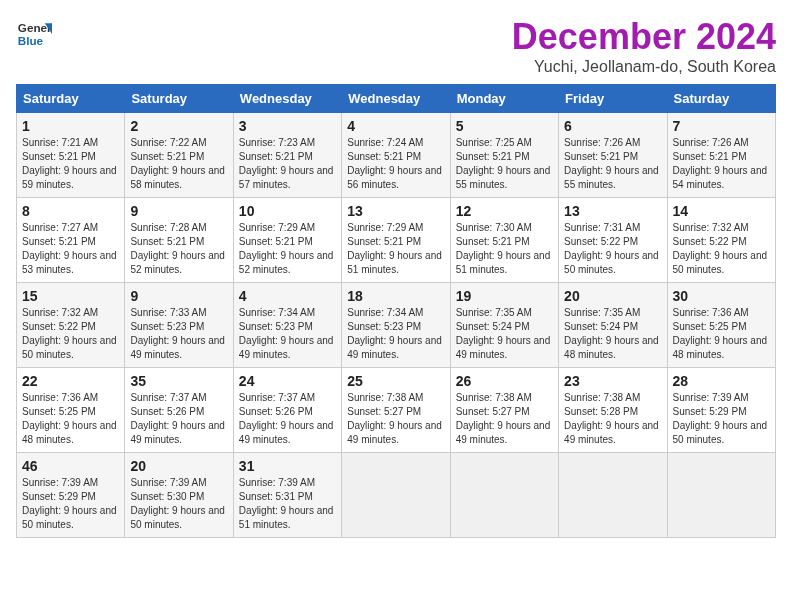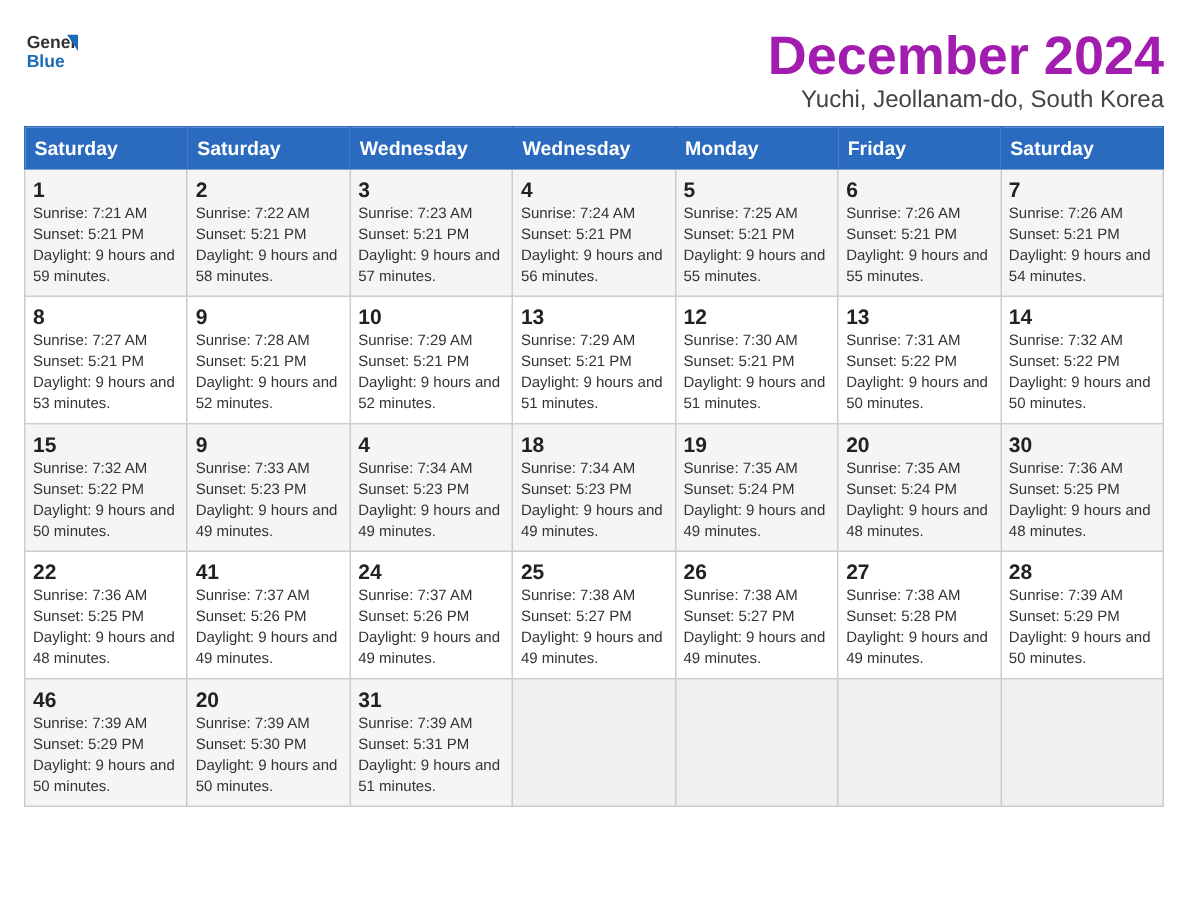--- a/index.html
+++ b/index.html
@@ -202,37 +202,37 @@
         <span class="day-number">30</span>
         <span class="day-info">Sunrise: 7:36 AM<br>Sunset: 5:25 PM<br>Daylight: 9 hours and 48 minutes.</span>
       </td>
       </tr>
       <tr>
         <td>
         <span class="day-number">22</span>
         <span class="day-info">Sunrise: 7:36 AM<br>Sunset: 5:25 PM<br>Daylight: 9 hours and 48 minutes.</span>
       </td>
         <td>
-        <span class="day-number">41</span>
+        <span class="day-number">35</span>
         <span class="day-info">Sunrise: 7:37 AM<br>Sunset: 5:26 PM<br>Daylight: 9 hours and 49 minutes.</span>
       </td>
         <td>
         <span class="day-number">24</span>
         <span class="day-info">Sunrise: 7:37 AM<br>Sunset: 5:26 PM<br>Daylight: 9 hours and 49 minutes.</span>
       </td>
         <td>
         <span class="day-number">25</span>
         <span class="day-info">Sunrise: 7:38 AM<br>Sunset: 5:27 PM<br>Daylight: 9 hours and 49 minutes.</span>
       </td>
         <td>
         <span class="day-number">26</span>
         <span class="day-info">Sunrise: 7:38 AM<br>Sunset: 5:27 PM<br>Daylight: 9 hours and 49 minutes.</span>
       </td>
         <td>
-        <span class="day-number">27</span>
+        <span class="day-number">23</span>
         <span class="day-info">Sunrise: 7:38 AM<br>Sunset: 5:28 PM<br>Daylight: 9 hours and 49 minutes.</span>
       </td>
         <td>
         <span class="day-number">28</span>
         <span class="day-info">Sunrise: 7:39 AM<br>Sunset: 5:29 PM<br>Daylight: 9 hours and 50 minutes.</span>
       </td>
       </tr>
       <tr>
         <td>
         <span class="day-number">46</span>

